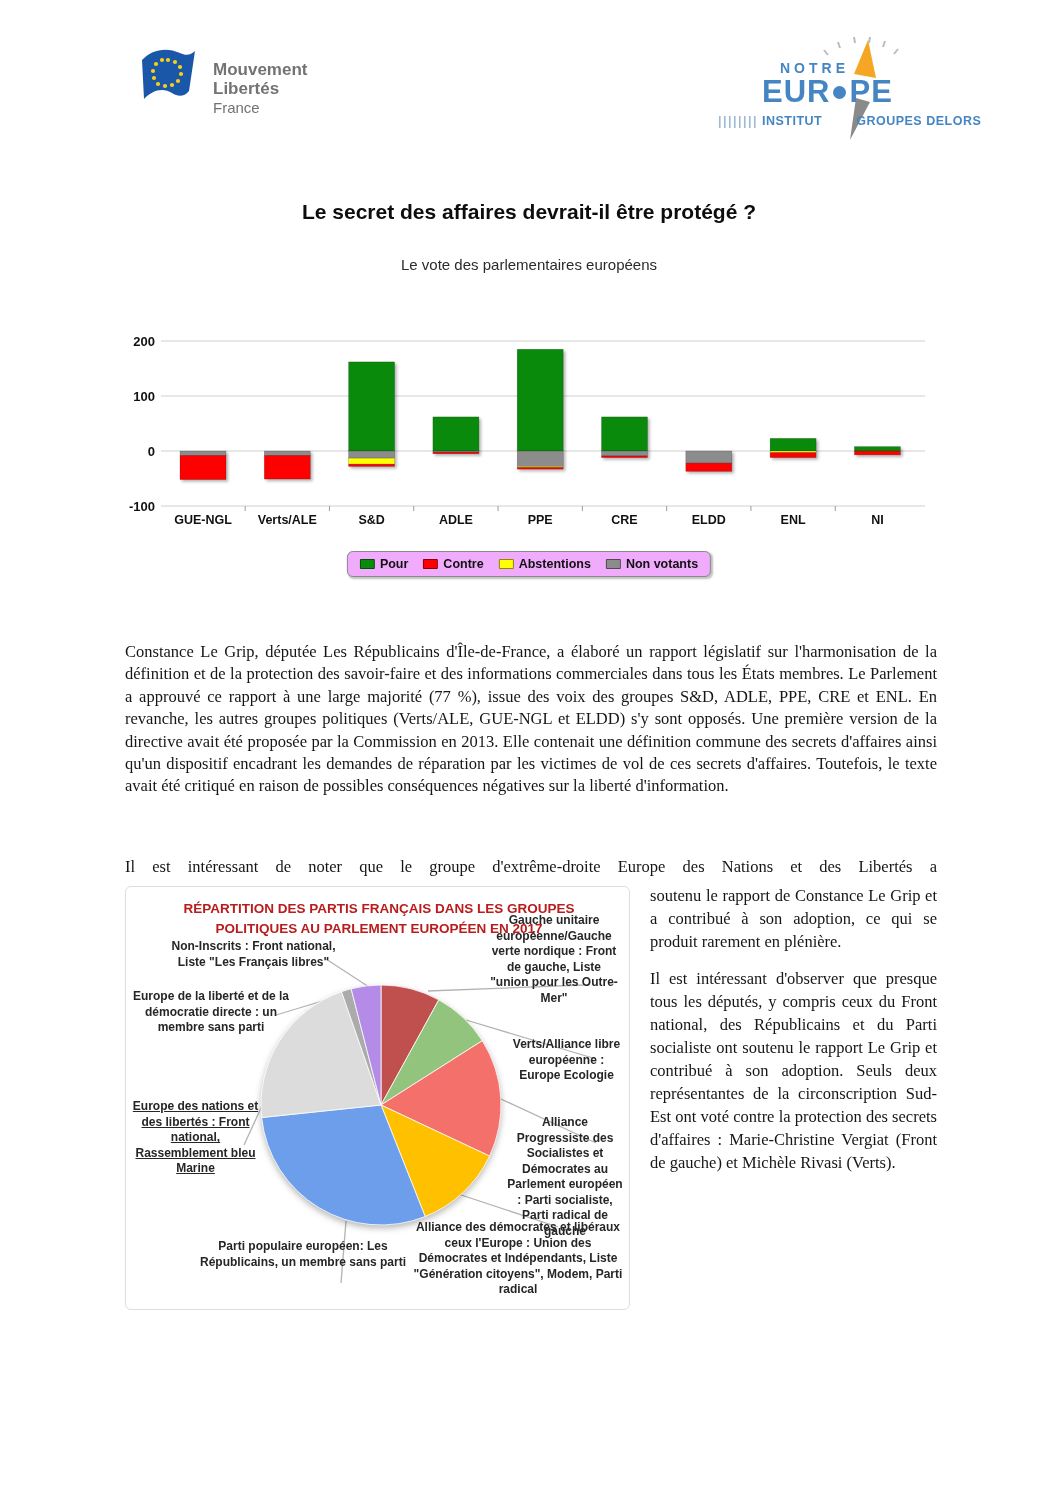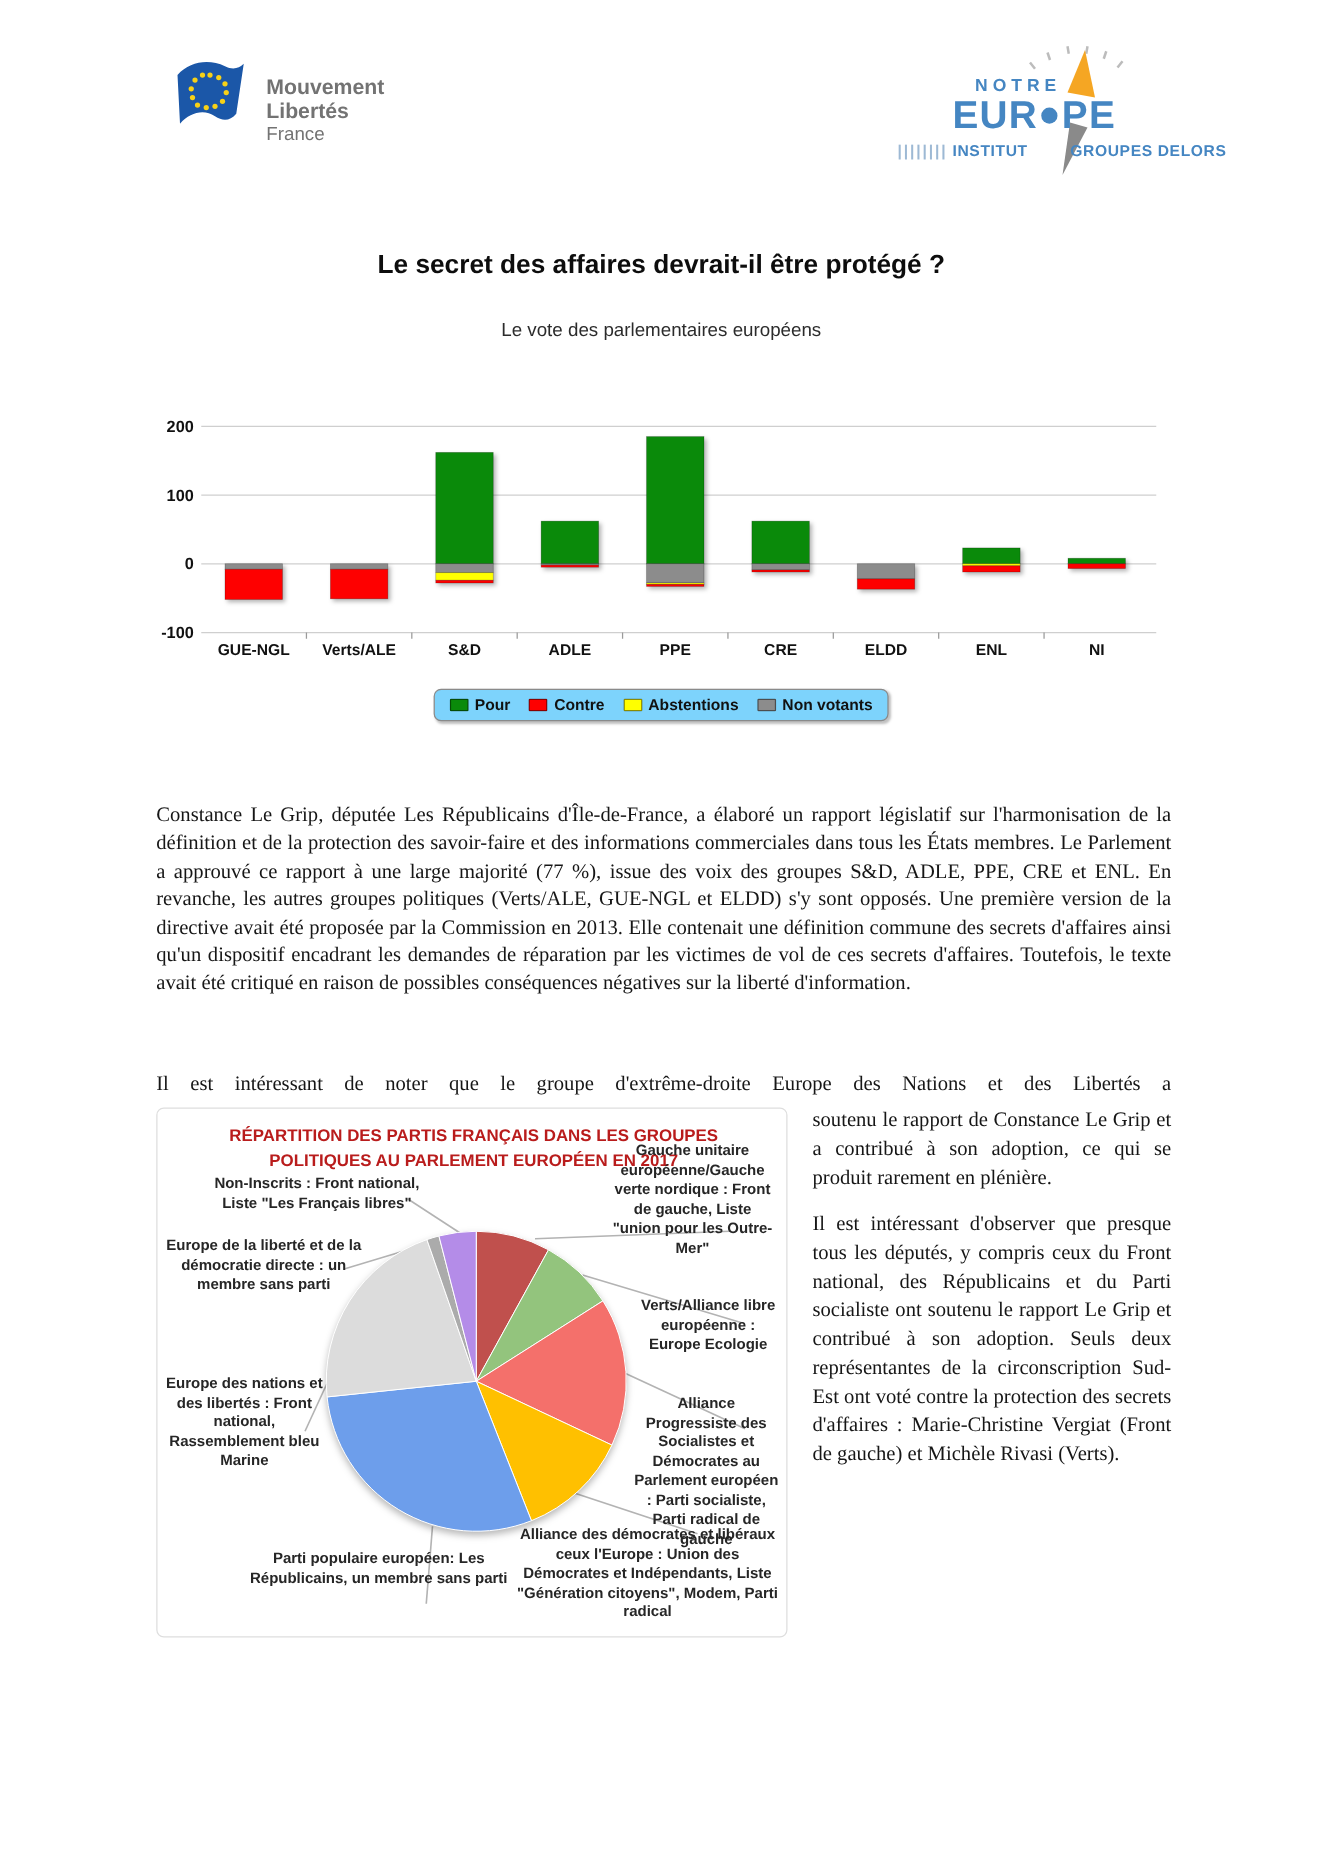--- a/index.html
+++ b/index.html
@@ -24,21 +24,21 @@
   
   .doc-title { position:absolute; left:0; top:200px; width:100%; text-align:center;
                font-size:21px; font-weight:bold; color:#0d0d0d; }
   .doc-subtitle { position:absolute; left:0; top:256px; width:100%; text-align:center;
                font-size:15px; color:#2b2b2b; }
 
   
   .barchart-wrap { position:absolute; left:123px; top:328px; }
   .legend { position:absolute; left:50%; top:551px; transform:translateX(-50%);
             display:flex; align-items:center; gap:15px; border:1px solid #8a8a8a; border-radius:6px;
-            padding:5px 12px; background:#7dd3fc; box-shadow:1.5px 1.5px 2px rgba(0,0,0,.25); }
+            padding:5px 12px; background:#f0abfc; box-shadow:1.5px 1.5px 2px rgba(0,0,0,.25); }
   .legend-item { display:flex; align-items:center; gap:5px; font-size:12.5px; font-weight:bold; color:#111; }
   .chip { width:15px; height:10px; border:1px solid rgba(0,0,0,.45); border-radius:1px; }
 
   
   .para1 { position:absolute; left:125px; top:641px; width:812px;
            font-family:"Liberation Serif", serif; font-size:16.5px; line-height:22.4px;
            color:#161616; text-align:justify; }
   .section2 { position:absolute; left:125px; top:856px; width:812px;
            font-family:"Liberation Serif", serif; font-size:16.5px; line-height:22.4px;
            color:#161616; }
@@ -50,21 +50,21 @@
 
   
   .fig svg.pie { position:absolute; left:0; top:0; }
   .pielabel { position:absolute; font-family:"Liberation Sans", sans-serif; font-weight:bold;
               font-size:12px; line-height:15.5px; color:#262626; text-align:center; }
   .fig-title { position:absolute; left:28px; top:12px; width:450px; text-align:center;
                font-weight:bold; font-size:13.5px; line-height:20px; color:#b91c1c;
                font-family:"Liberation Sans", sans-serif; }
   .lbl-non-inscrits   { left:30px;  top:52px;  width:195px; }
   .lbl-europe-liberte { left:5px;   top:102px; width:160px; }
-  .lbl-europe-nations { left:2px;   top:212px; width:135px; }
+  .lbl-europe-nations { left:2px;   top:212px; width:135px;text-decoration:underline; }
   .lbl-parti-pop      { left:62px;  top:352px; width:230px; }
   .lbl-gauche-unit    { left:364px; top:26px;  width:128px; }
   .lbl-verts          { left:383px; top:150px; width:115px; }
   .lbl-alliance-prog  { left:378px; top:228px; width:122px; }
   .lbl-alliance-dem   { left:283px; top:333px; width:218px; }
 </style>
 </head>
 <body>
 
 <div id="page">

